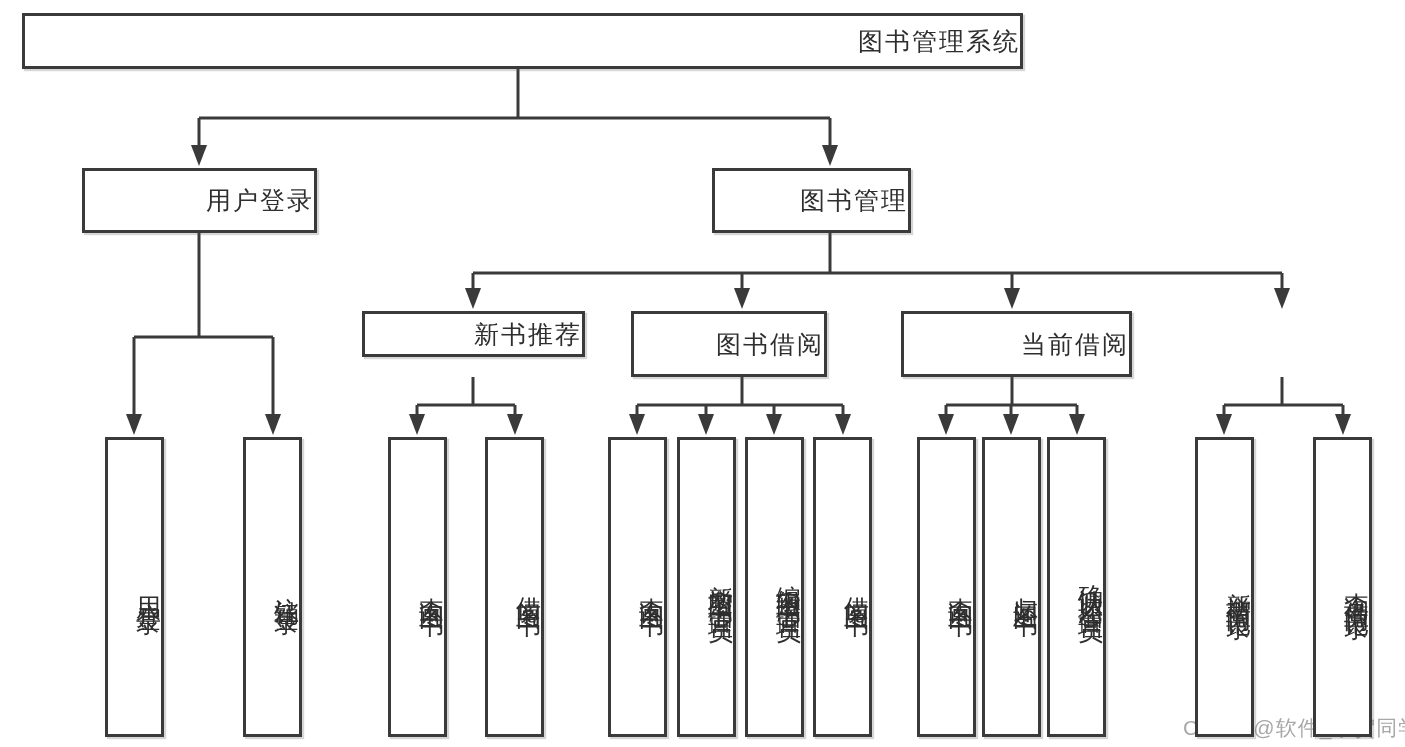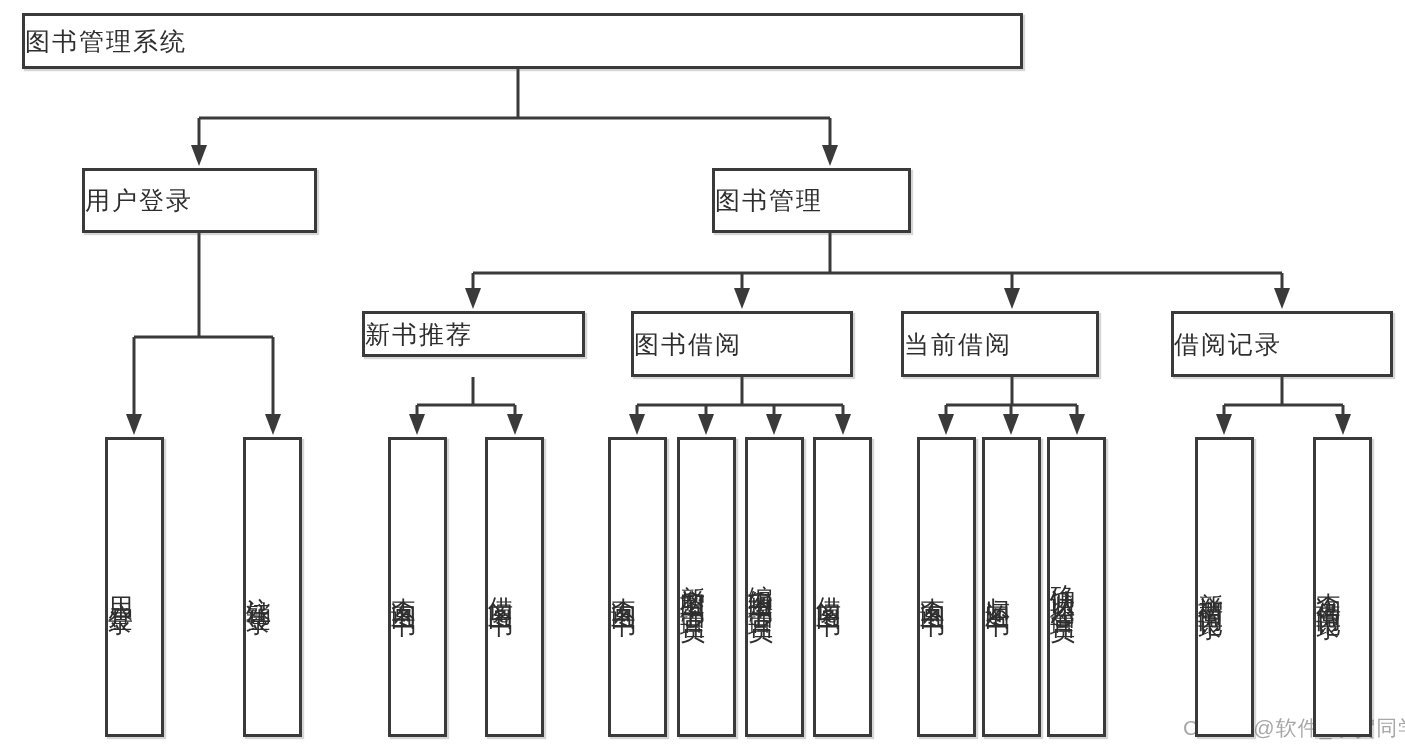--- a/index.html
+++ b/index.html
@@ -16,23 +16,24 @@
     left: 0; top: 0;
     width: 1405px; height: 747px;
   }
   .node {
     position: absolute;
     box-sizing: border-box;
     background: #ffffff;
     border: 3px solid #3a3a3a;
     display: flex;
     align-items: center;
-    justify-content: flex-start;
+    justify-content: flex-end;
     color: #2e2e2e;
     box-shadow: 2px 2px 1px rgba(90,90,90,0.25);
+    padding-left: 40px;
   }
   .node .lbl {
     font-size: 25px;
     letter-spacing: 2px;
     white-space: nowrap;
     line-height: 1;
   }
   .node.vertical .lbl {
     writing-mode: vertical-rl;
     text-orientation: mixed;
@@ -115,28 +116,25 @@
     </div>
     <div class="node" style="left: 82px; top: 168px; width: 235px; height: 65px;">
       <span class="lbl">用户登录</span>
     </div>
     <div class="node" style="left: 712px; top: 168px; width: 199px; height: 65px;">
       <span class="lbl">图书管理</span>
     </div>
     <div class="node" style="left: 362px; top: 311px; width: 223px; height: 46px;">
       <span class="lbl">新书推荐</span>
     </div>
-    <div class="node" style="left: 631px; top: 311px; width: 222px; height: 66px;">
+    <div class="node" style="left: 631px; top: 311px; width: 196px; height: 66px;">
       <span class="lbl">图书借阅</span>
     </div>
-    <div class="node" style="left: 901px; top: 311px; width: 198px; height: 66px;">
+    <div class="node" style="left: 901px; top: 311px; width: 231px; height: 66px;">
       <span class="lbl">当前借阅</span>
-    </div>
-    <div class="node" style="left: 1171px; top: 311px; width: 222px; height: 66px;">
-      <span class="lbl">借阅记录</span>
     </div>
     <div class="node vertical" style="left: 105px; top: 437px; width: 59px; height: 300px;">
       <span class="lbl">用户登录</span>
     </div>
     <div class="node vertical" style="left: 243px; top: 437px; width: 59px; height: 300px;">
       <span class="lbl">注销登录</span>
     </div>
     <div class="node vertical" style="left: 388px; top: 437px; width: 59px; height: 300px;">
       <span class="lbl">查询图书</span>
     </div>

